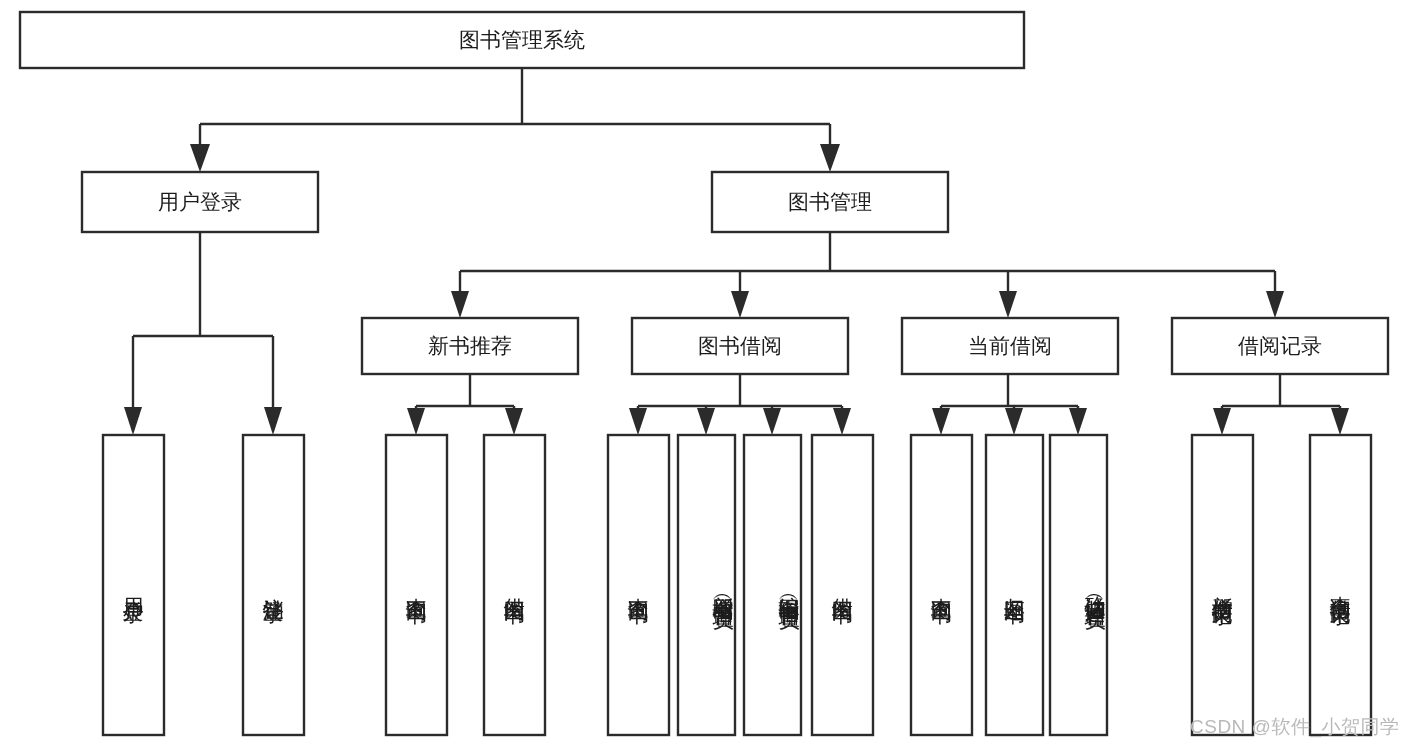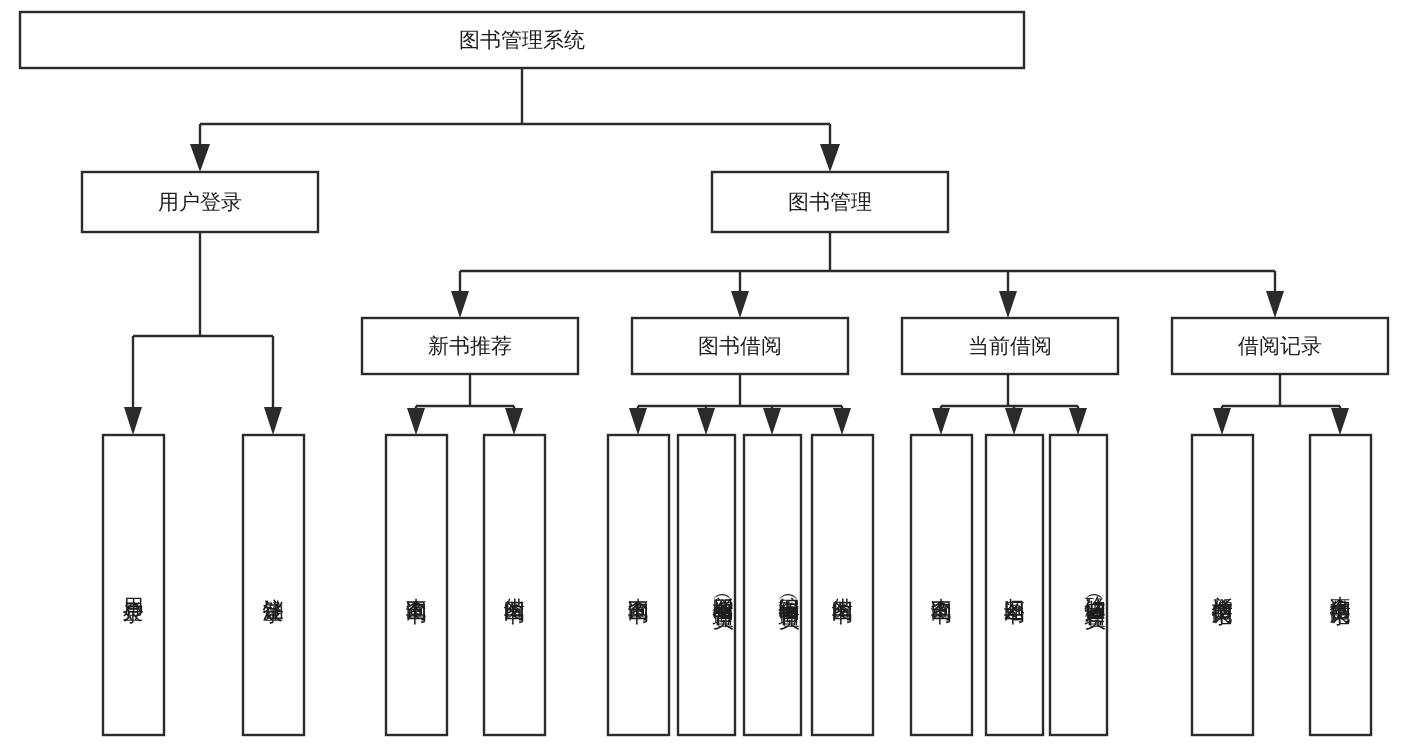--- a/index.html
+++ b/index.html
@@ -217,14 +217,15 @@
   <div class="vlabel" style="left:608px;  top:435px; width:61px; height:300px;">查询图书</div>
   <div class="vlabel" style="left:678px;  top:435px; width:57px; height:300px; align-items:flex-start; padding-top:6px; box-sizing:border-box;">新增图书（管理员）</div>
   <div class="vlabel" style="left:744px;  top:435px; width:57px; height:300px; align-items:flex-start; padding-top:6px; box-sizing:border-box;">编辑图书（管理员）</div>
   <div class="vlabel" style="left:812px;  top:435px; width:61px; height:300px;">借阅图书</div>
   <div class="vlabel" style="left:911px;  top:435px; width:61px; height:300px;">查询图书</div>
   <div class="vlabel" style="left:986px;  top:435px; width:57px; height:300px;">归还图书</div>
   <div class="vlabel" style="left:1050px; top:435px; width:57px; height:300px; align-items:flex-start; padding-top:6px; box-sizing:border-box;">确认归还（管理员）</div>
   <div class="vlabel" style="left:1192px; top:435px; width:61px; height:300px;">新增借阅记录</div>
   <div class="vlabel" style="left:1310px; top:435px; width:61px; height:300px;">查询借阅记录</div>
 
+  <div class="watermark" style="left:1190px; top:714px;">CSDN @软件_小贺同学</div>
 
 </div>
 
 </body></html>

